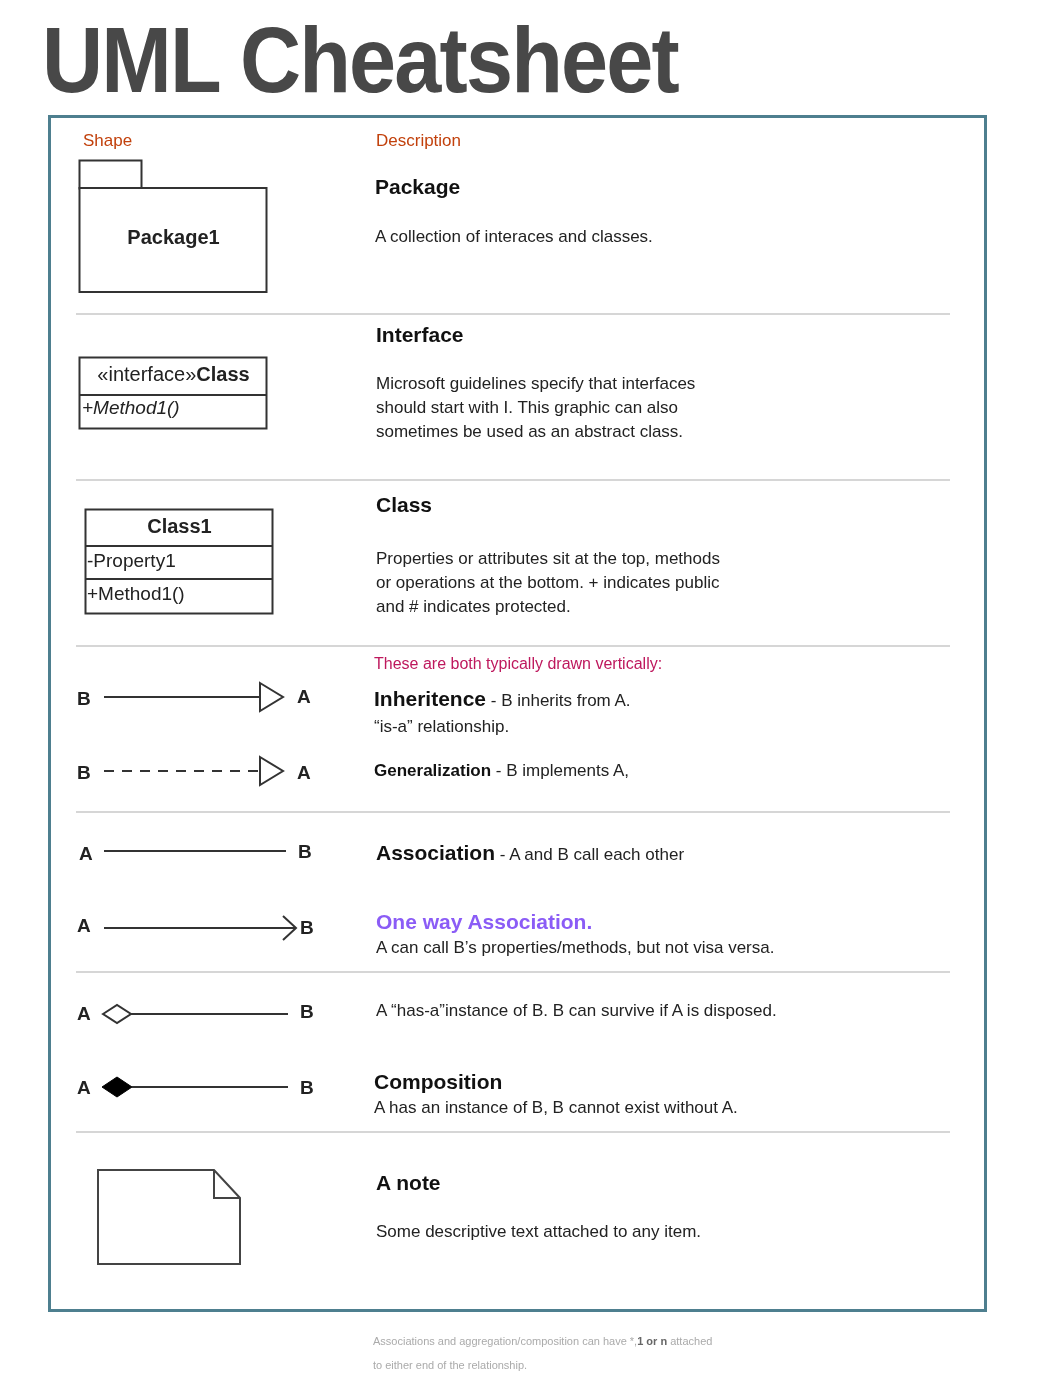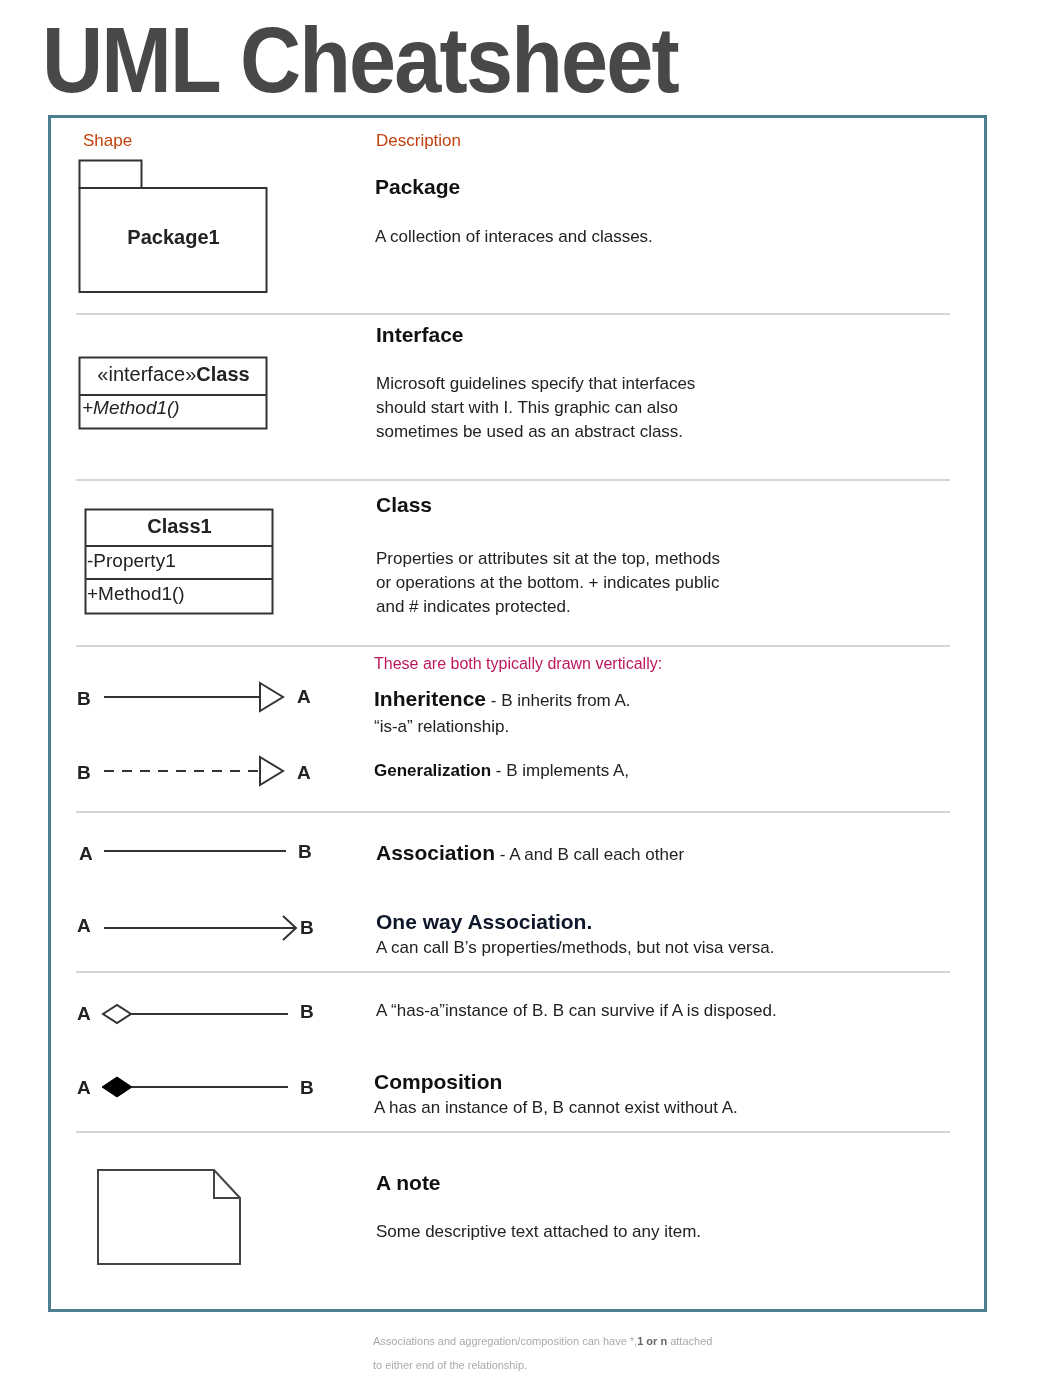--- a/index.html
+++ b/index.html
@@ -106,21 +106,21 @@
   <span style="font-size:21px; font-weight:bold; color:#111">Association</span><span> - A and B call each other</span>
 </div>
 
 <div class="lbl" style="left:77px; top:915px">A</div>
 <svg class="shape" style="left:100px; top:911px" width="200" height="34">
   <line x1="4" y1="17" x2="195" y2="17" stroke="#333" stroke-width="2"></line>
   <polyline points="183,5 196,17 183,29" fill="none" stroke="#333" stroke-width="2"></polyline>
 </svg>
 <div class="lbl" style="left:300px; top:917px">B</div>
 <div class="desc" style="left:376px; top:909px; line-height:26px;">
-  <div style="font-size:21px; font-weight:bold; color:#0f172a">One way Association.</div>
+  <div style="font-size:21px; font-weight:bold; color:#8b5cf6">One way Association.</div>
   <div>A can call B’s properties/methods, but not visa versa.</div>
 </div>
 
 <div class="divider" style="top:971px"></div>
 
 <div class="lbl" style="left:77px; top:1003px">A</div>
 <svg class="shape" style="left:100px; top:1000px" width="192" height="28">
   <polygon points="3,14 17,5 31,14 17,23" fill="#fff" stroke="#333" stroke-width="2"></polygon>
   <line x1="31" y1="14" x2="188" y2="14" stroke="#333" stroke-width="2"></line>
 </svg>

